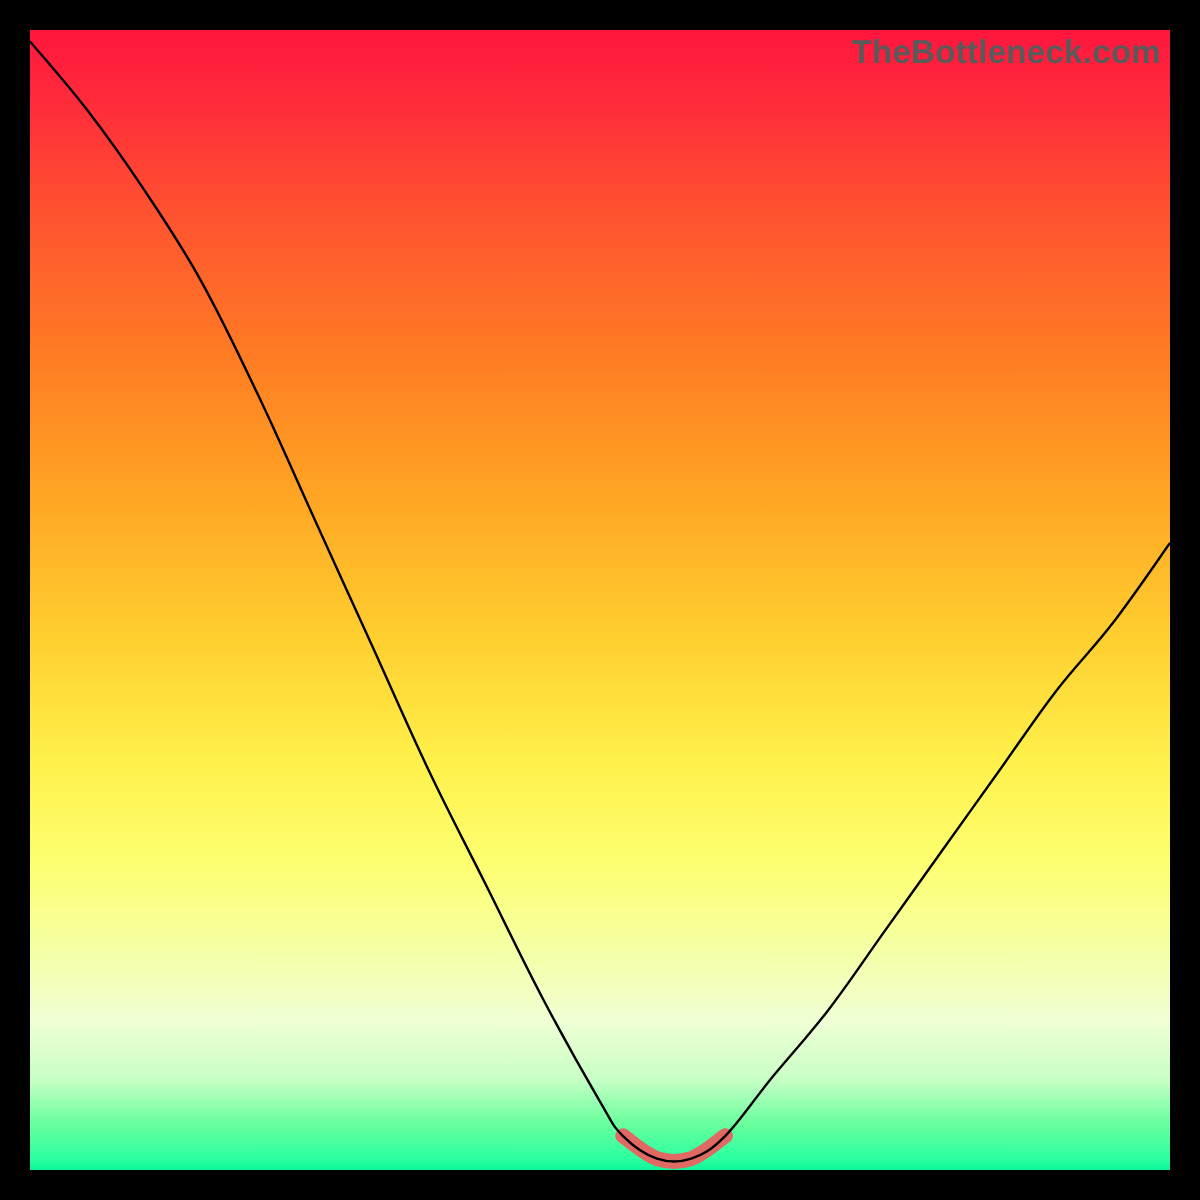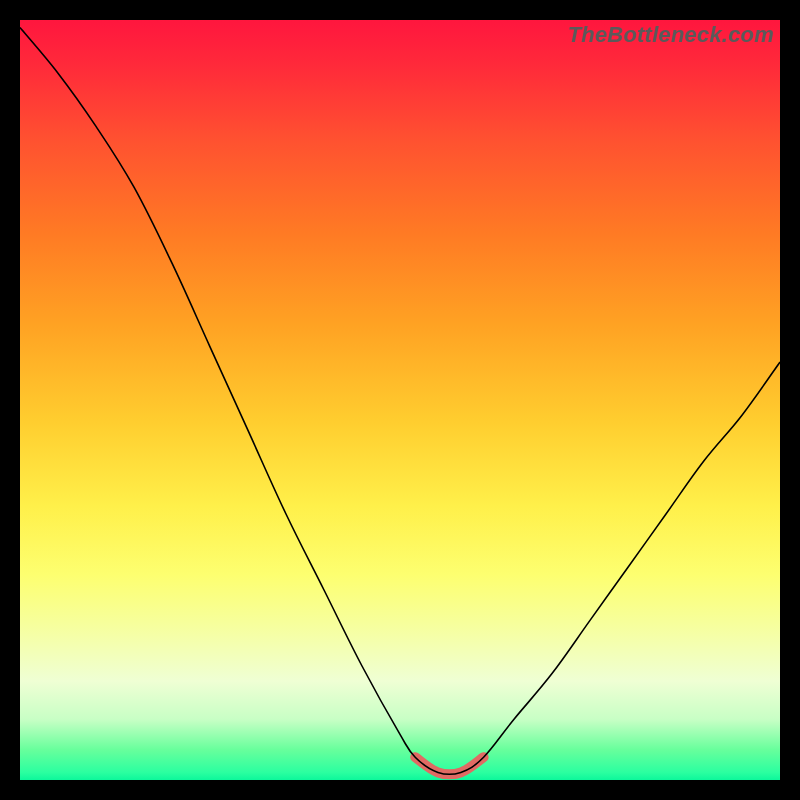--- a/index.html
+++ b/index.html
@@ -2,21 +2,20 @@
 <html><head>
 <meta charset="utf-8">
 <style>
   * { margin: 0; padding: 0; box-sizing: border-box; }
   html, body { width: 800px; height: 800px; overflow: hidden; background: #000; }
   .frame {
     position: relative;
     width: 664px;
     height: 800px;
     background: #000;
-    font-style: italic;
   }
   .plot-area {
     position: absolute;
     left: 20px;
     top: 20px;
     width: 760px;
     height: 760px;
     overflow: hidden;
   }
   .gradient-bg {

